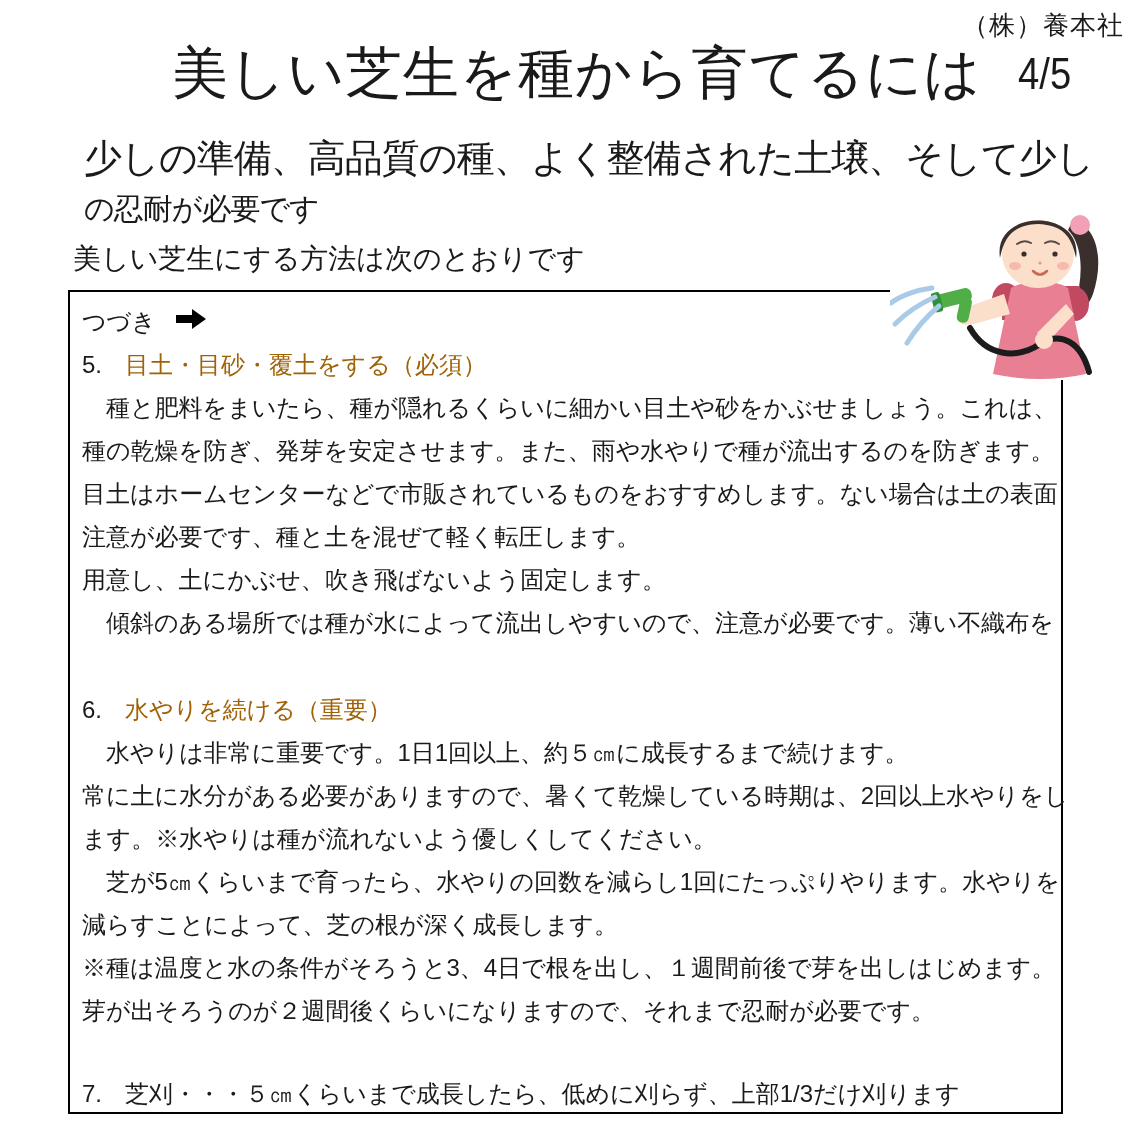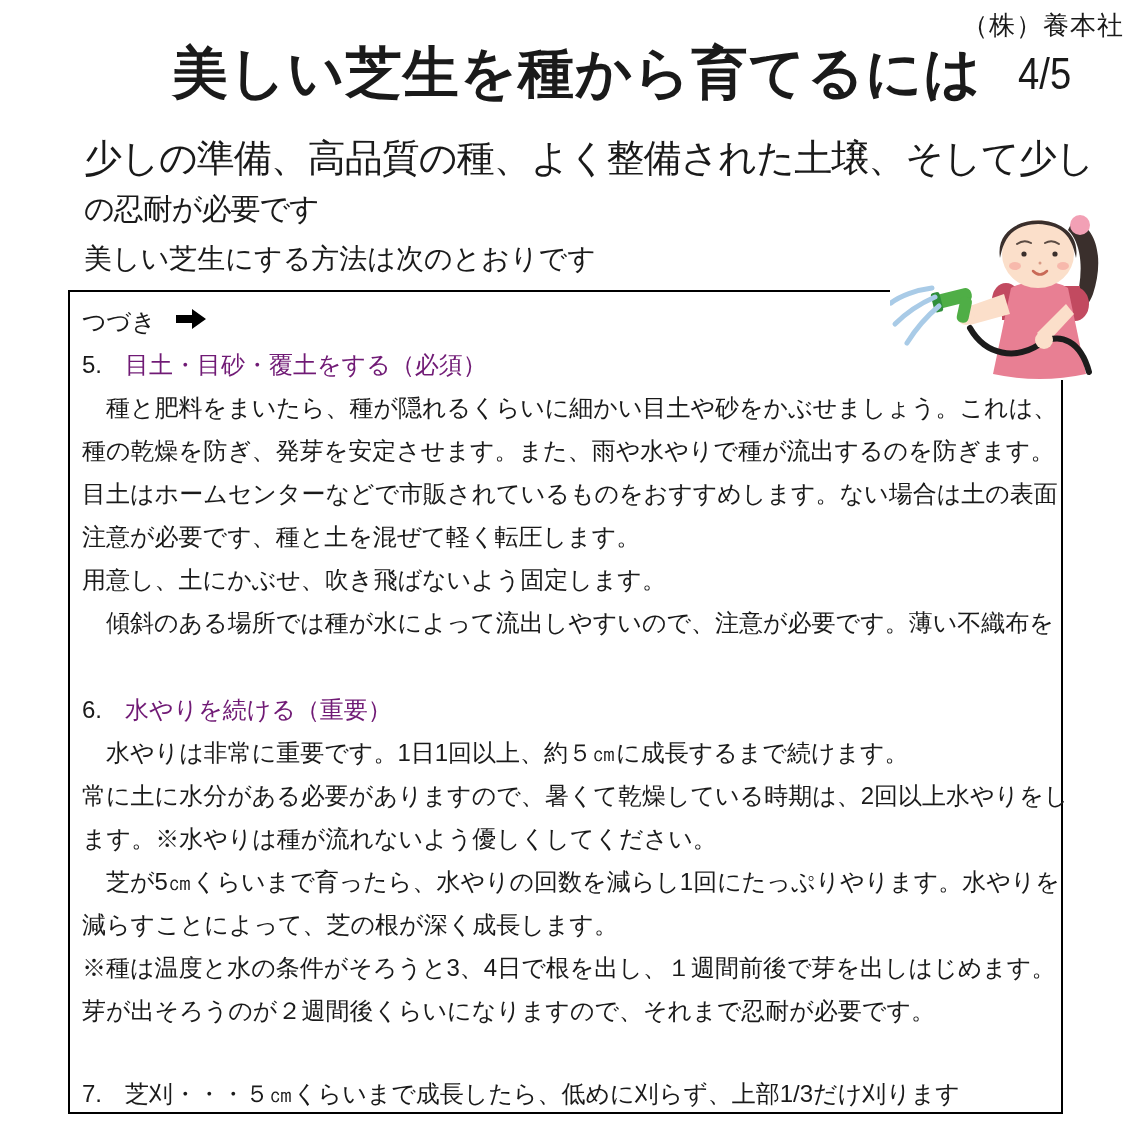--- a/index.html
+++ b/index.html
@@ -1,34 +1,34 @@
 <!DOCTYPE html>
 <html><head>
 <meta charset="utf-8">
 <style>
   * { margin:0; padding:0; box-sizing:border-box; }
   html,body { width:1134px; height:1134px; background:#ffffff; }
   body { font-family:"Liberation Sans", sans-serif; color:#1a1a1a; }
   .page { position:relative; width:1134px; height:1134px; background:#ffffff; overflow:hidden; }
 
   .company { position:absolute; top:8px; right:10px; font-size:26px; font-weight:normal; letter-spacing:1px; }
-  .title   { position:absolute; top:36px; left:172px; font-size:56px; font-weight:bold;
+  .title   { position:absolute; top:36px; left:172px; font-size:56px; font-weight:normal;
              font-family:"DejaVu Serif", serif; letter-spacing:1px; white-space:nowrap; }
   .pagenum { position:absolute; top:48px; left:1018px; font-size:45px;
              font-family:"Liberation Sans", sans-serif; transform:scaleX(.85); transform-origin:left; }
 
   .intro1 { position:absolute; left:84px; top:133px; font-size:38px; font-family:"DejaVu Serif", serif; white-space:nowrap; letter-spacing:-1px;text-align:center; }
   .intro2 { position:absolute; left:84px; top:189px; font-size:30px; font-family:"DejaVu Serif", serif; white-space:nowrap; letter-spacing:-1px; }
-  .introsub { position:absolute; left:84px; top:240px; font-size:28px; font-family:"DejaVu Serif", serif; white-space:nowrap; }
+  .introsub { position:absolute; left:73px; top:240px; font-size:28px; font-family:"DejaVu Serif", serif; white-space:nowrap; }
 
   .box { position:absolute; left:68px; top:290px; width:995px; height:824px;
          border:2px solid #000; background:transparent; padding:8px 12px 0 12px; }
   .row { height:43px; line-height:43px; font-size:24px; white-space:nowrap; }
   .row .num { display:inline-block; min-width:43px; }
-  .red { color:#701a75; }
+  .red { color:#a16207; }
   .sp1 { height:44px; }
   .sp2 { height:40px; }
   .cont-row { display:flex; align-items:center; gap:20px; }
   .arrow-icon { display:inline-block; }
 
   .illustration { position:absolute; left:890px; top:192px; width:215px; height:188px; background:#ffffff; }
 </style>
 </head>
 <body>
 

